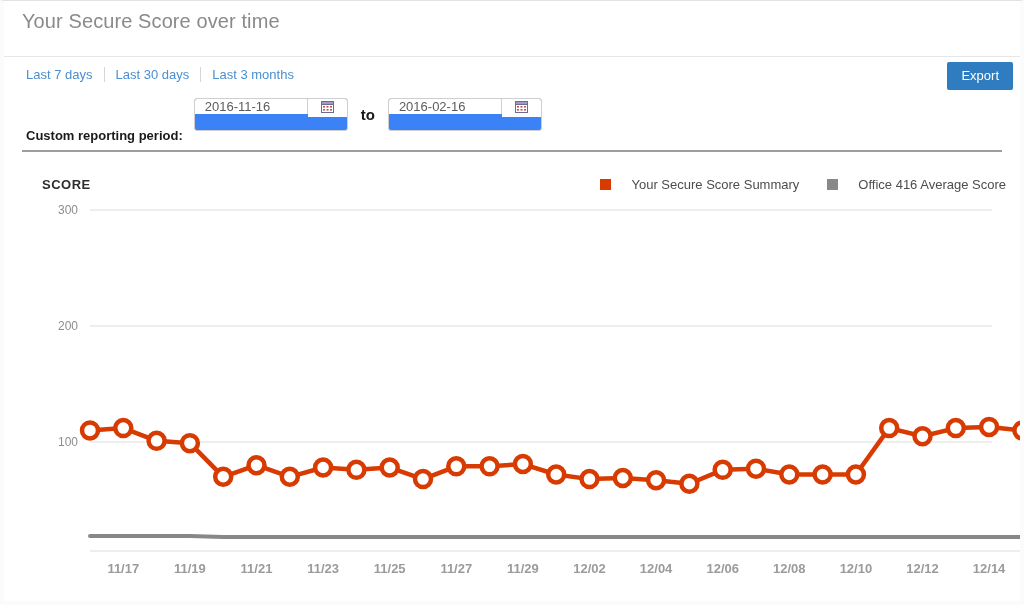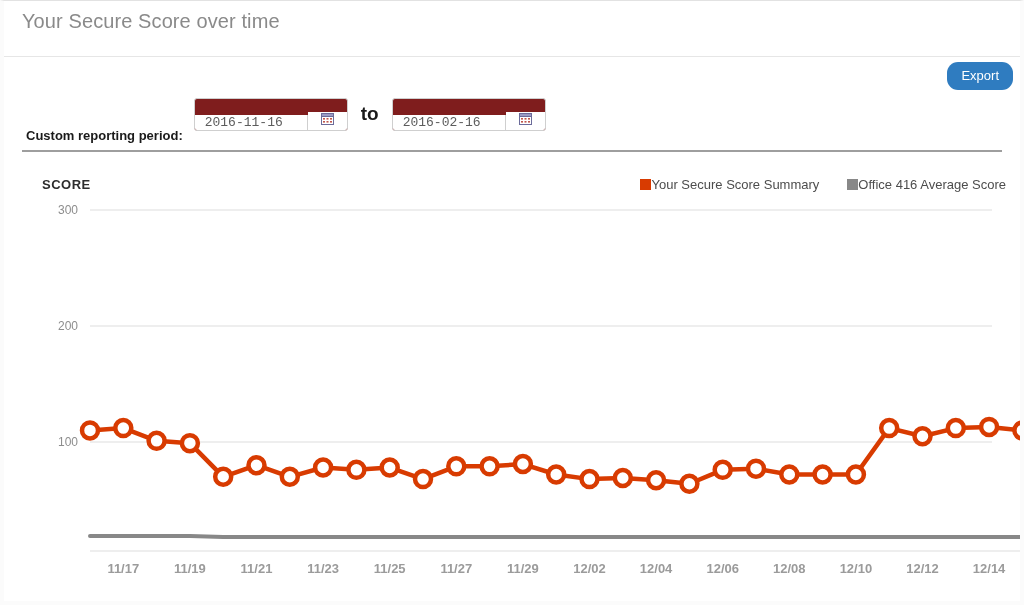--- a/index.html
+++ b/index.html
@@ -88,27 +88,26 @@
   .period-label {
     font-size: 13px;
     font-weight: bold;
     color: #1a1a1a;
     white-space: nowrap;
     margin-right: 11px;
     margin-top: 42px;
   }
   .date-group {
     display: flex;
-    align-items: flex-end;
+    align-items: flex-start;
     height: 31px;
     border: 1px solid #cfcfcf;
     border-radius: 3px;
-    background: #7f1d1d;
+    background: #3b82f6;
     overflow: hidden;
-    font-family: Liberation Mono, monospace;
   }
   .date-input {
     width: 92px;
     display: flex;
     align-items: center;
     padding: 0 10px;
     font-size: 13px;
     color: #5c5c5c;
     border-right: 1px solid #cfcfcf;
     background: #fff;
@@ -116,35 +115,35 @@
   }
   .cal-btn {
     width: 39px;
     display: flex;
     align-items: center;
     justify-content: center;
     background: #fff;
     cursor: pointer;
   }
   .to-word {
-    font-size: 19px;
+    font-size: 15px;
     font-weight: bold;
     color: #1a1a1a;
     margin: 0 13px;
   }
 
   .export-btn {
     position: absolute;
     right: 7px;
     top: 14px;
     background: #2f7cc0;
     color: #ffffff;
     font-size: 13px;
     border: none;
-    border-radius: 11px;
+    border-radius: 2px;
     padding: 7px 14px 8px;
     cursor: pointer;
     font-family: "Liberation Sans", sans-serif;
     line-height: 1;
     margin-left: 8px;
   }
 
   .band-divider {
     position: absolute;
     left: 18px;
@@ -175,21 +174,21 @@
     position: absolute;
     right: 30px;
     top: 24px;
     display: flex;
     align-items: center;
     gap: 28px;
   }
   .legend-item {
     display: flex;
     align-items: center;
-    gap: 0;
+    gap: 20px;
     font-size: 13px;
     color: #4d4d4d;
     white-space: nowrap;
   }
   .swatch {
     width: 11px;
     height: 11px;
     display: inline-block;
   }
 
@@ -205,20 +204,27 @@
 <body>
 
 <div class="page">
 
   <div class="titlebar">
     <div class="title-text">Your Secure Score over time</div>
   </div>
 
   <div class="controls">
 
+    <div class="quicklinks">
+      <span class="qlink" style="color: rgb(74, 143, 208);">Last 7 days</span>
+      <span class="qsep"></span>
+      <span class="qlink" style="color: rgb(74, 143, 208);">Last 30 days</span>
+      <span class="qsep"></span>
+      <span class="qlink" style="color: rgb(74, 143, 208);">Last 3 months</span>
+    </div>
 
     <div class="period-row">
       <span class="period-label">Custom reporting period:</span>
 
       <div class="date-group">
         <div class="date-input">2016-11-16</div>
         <div class="cal-btn">
           <span>
             <svg width="13" height="13" viewBox="0 0 13 13" aria-hidden="true">
               <rect x="0.5" y="1.5" width="12" height="11" fill="#ffffff" stroke="#6b6b9a" stroke-width="1"></rect>

